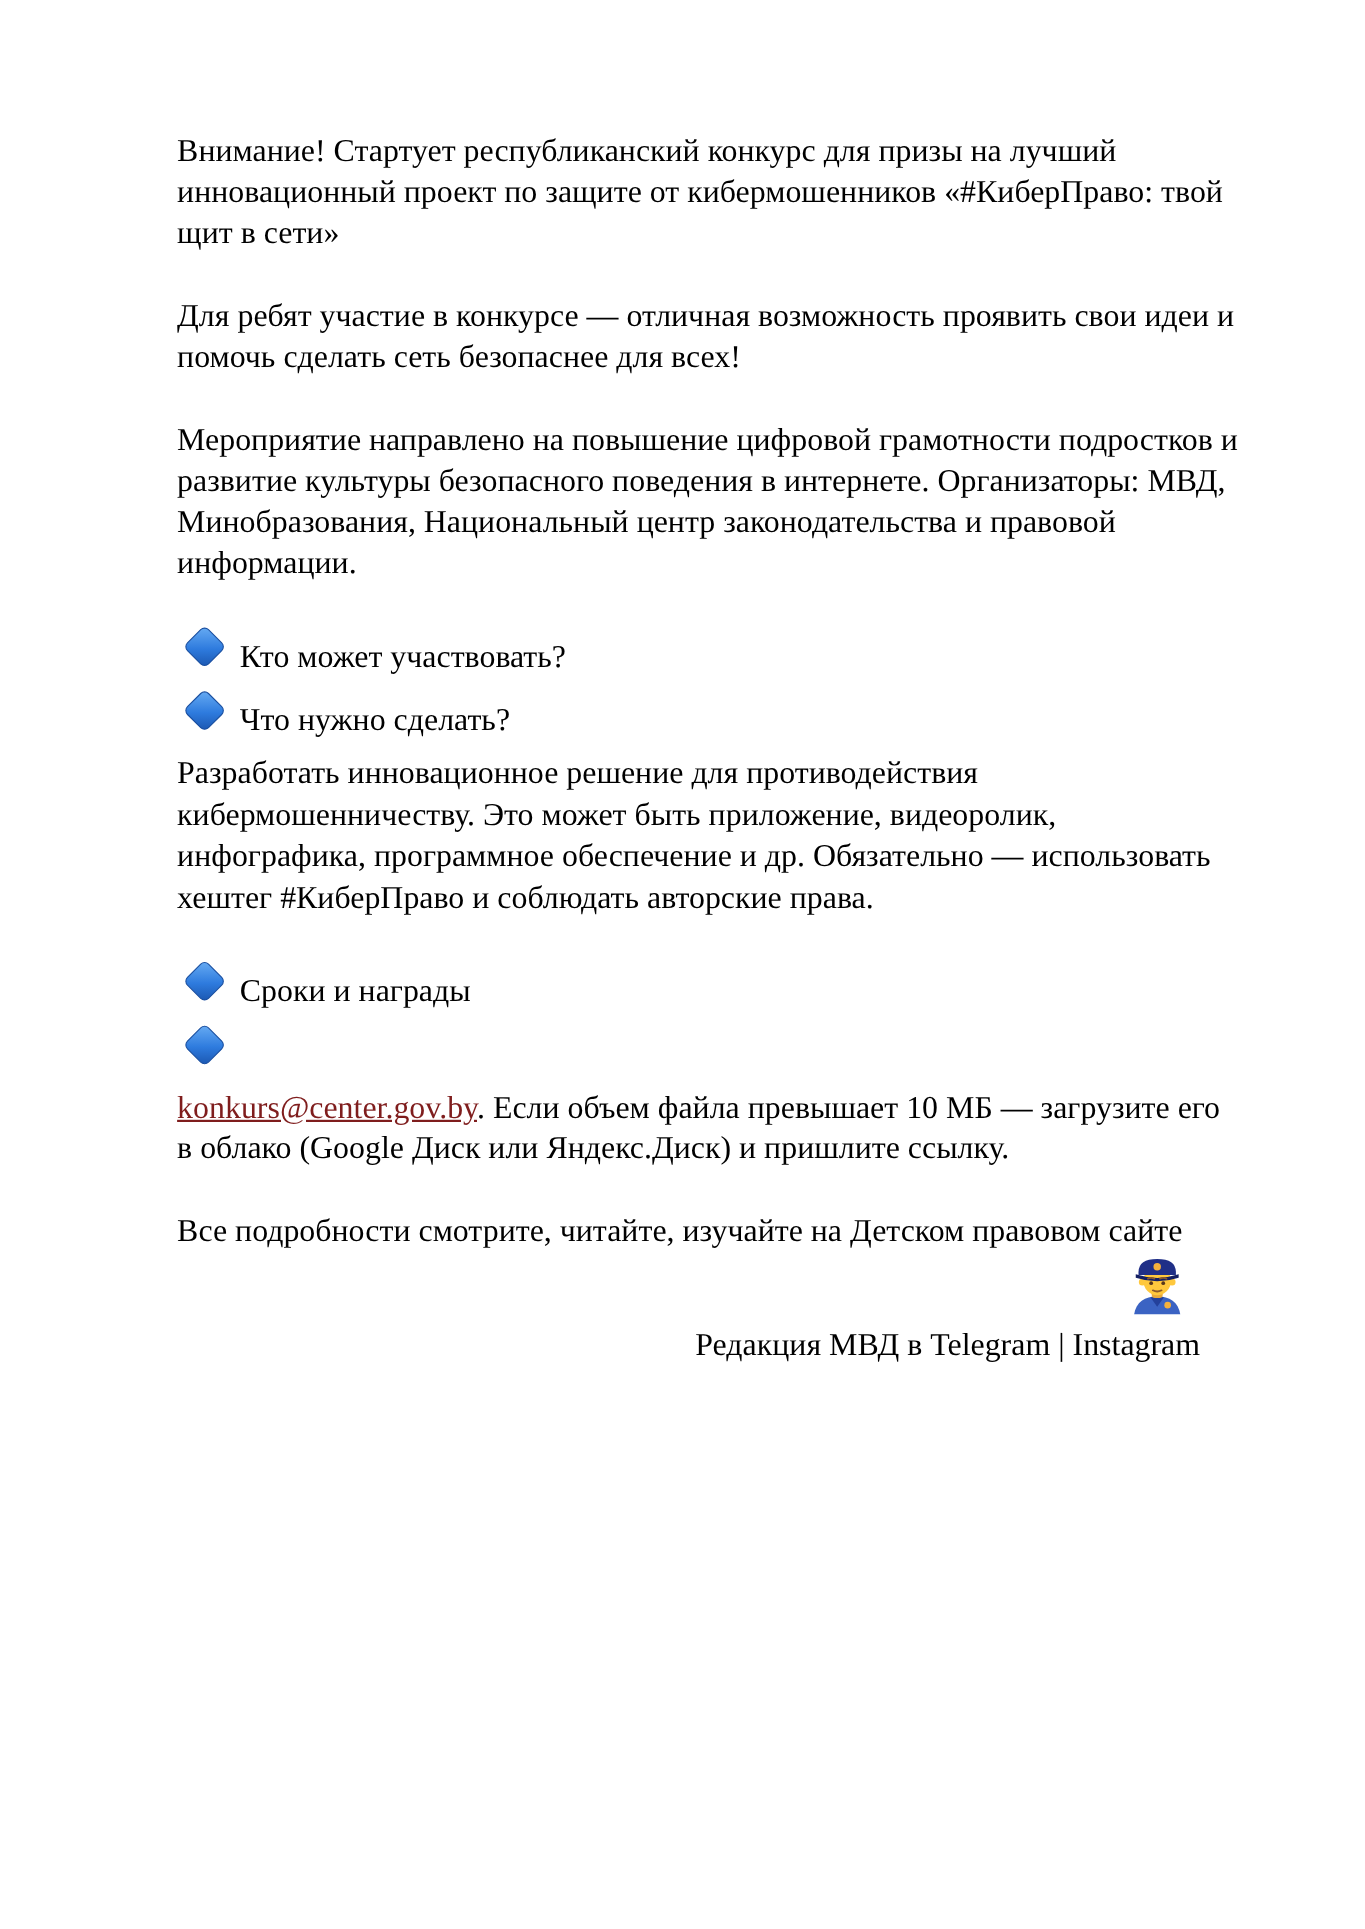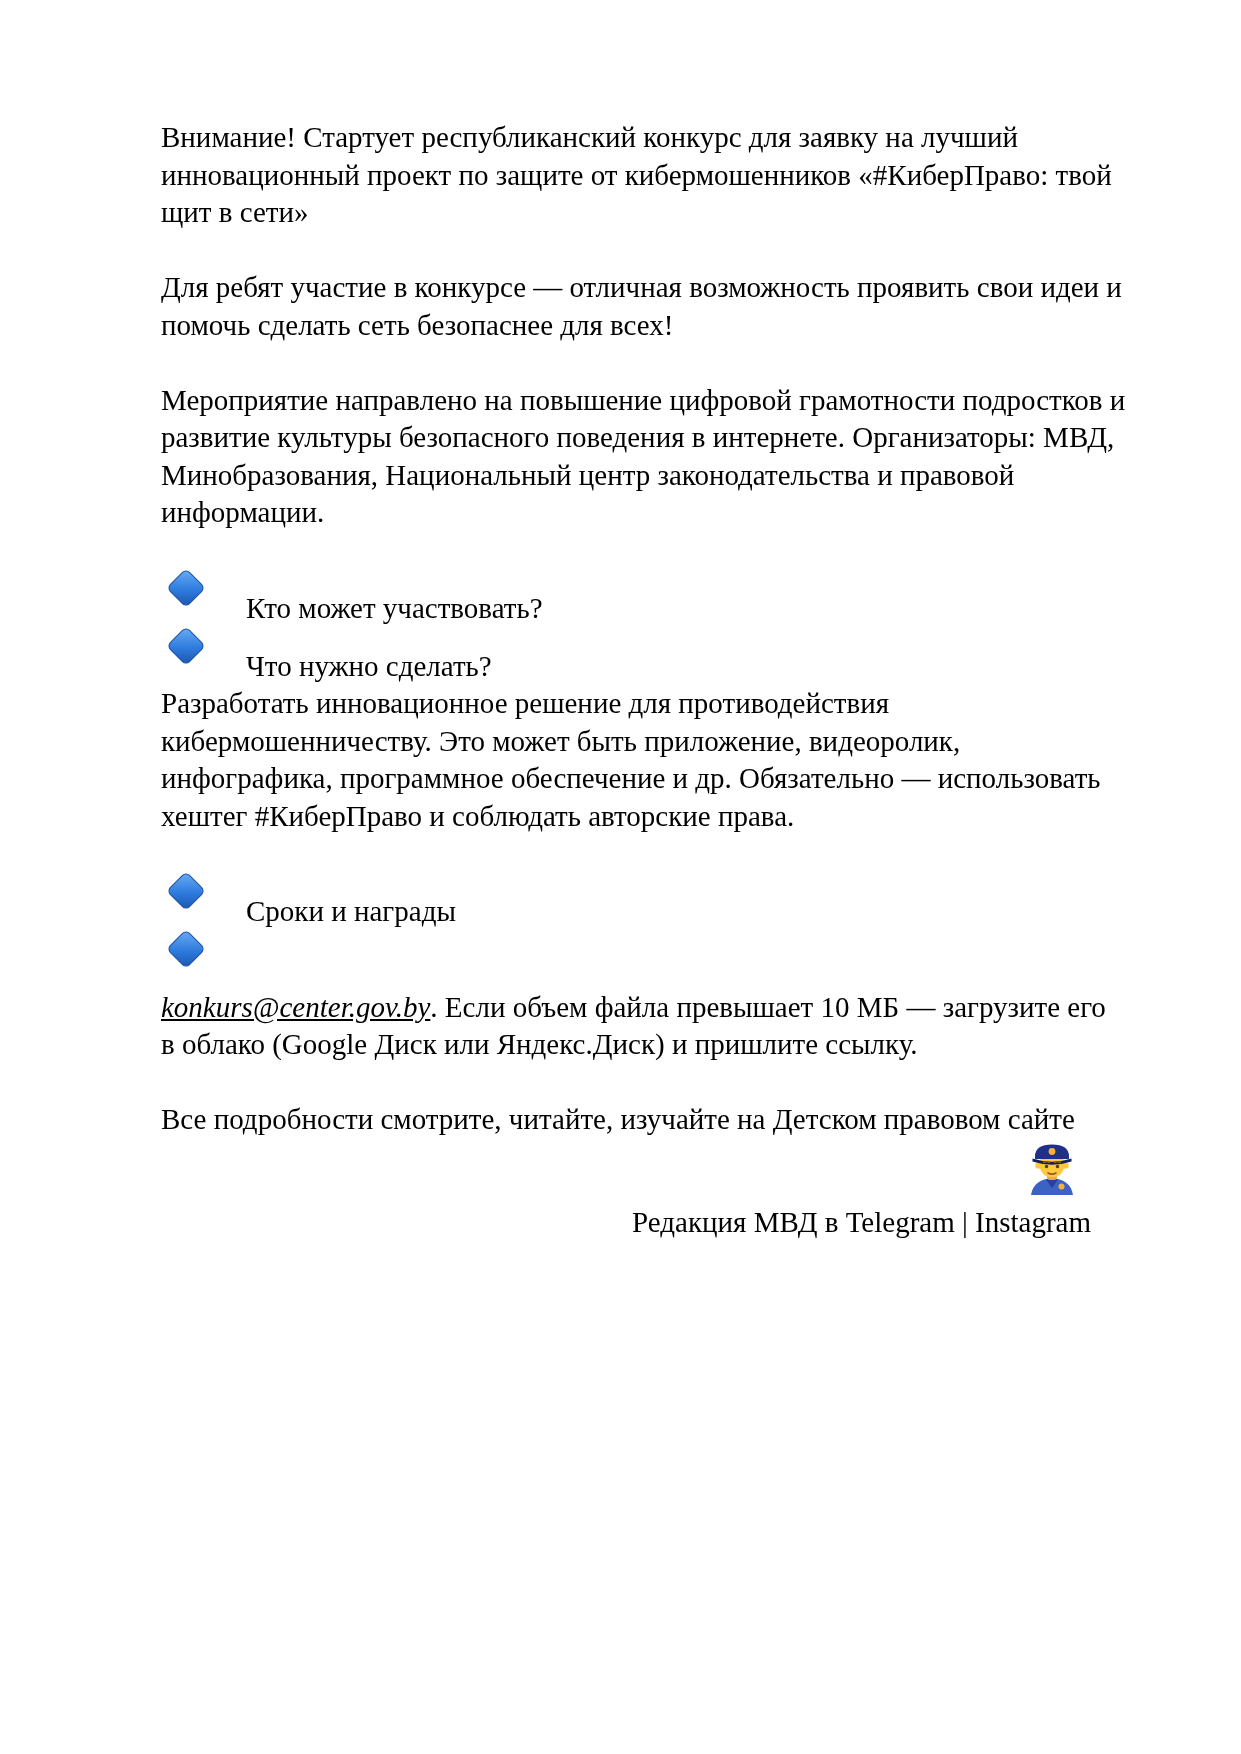--- a/index.html
+++ b/index.html
@@ -16,25 +16,24 @@
     color: #000000;
     overflow: hidden;
   }
   p.doc-par {
     margin: 0 0 37.5px 0;
     white-space: pre;
   }
   p.doc-par.no-gap { margin-bottom: 0; }
   .section-heading {
     display: flex;
-    align-items: flex-end;
+    align-items: center;
     height: 58px;
     padding-left: 6px;
     margin: 0;
-    gap: 28px;
   }
   .section-heading .em-icon {
     flex: 0 0 auto;
     margin: 0 13px 9px 0;
   }
   .section-title {
     line-height: 37.5px;
     white-space: pre;
   }
   .officer-line {
@@ -42,44 +41,43 @@
     align-items: flex-end;
     height: 64px;
     padding-left: 4px;
     flex-direction: column;
   }
   .officer-line .em-icon {
     flex: 0 0 auto;
     margin: 0 12px 0 0;
   }
   .link {
-    color: #000000;
+    color: #7f1d1d;
     text-decoration: underline;
     cursor: pointer;
-    font-style: italic;
   }
   .link-par { margin: 4px 0 0 0; white-space: pre; }
   .defs-holder { position: absolute; width: 0; height: 0; overflow: hidden; }
 </style>
 </head>
 <body>
 
 <div class="page">
 
   <svg class="defs-holder" aria-hidden="true">
     <defs>
       <linearGradient id="diamondGrad" x1="0" y1="0" x2="1" y2="1">
         <stop offset="0" stop-color="#6aaef4"></stop>
         <stop offset="0.55" stop-color="#2e7bde"></stop>
         <stop offset="1" stop-color="#1a55ae"></stop>
       </linearGradient>
     </defs>
   </svg>
 
-  <p class="doc-par">Внимание! Стартует республиканский конкурс для заявку на лучший
+  <p class="doc-par">Внимание! Стартует республиканский конкурс для призы на лучший
 инновационный проект по защите от кибермошенников «#КиберПраво: твой
 щит в сети»</p>
 
   <p class="doc-par">Для ребят участие в конкурсе — отличная возможность проявить свои идеи и
 помочь сделать сеть безопаснее для всех!</p>
 
   <p class="doc-par">Мероприятие направлено на повышение цифровой грамотности подростков и
 развитие культуры безопасного поведения в интернете. Организаторы: МВД,
 Минобразования, Национальный центр законодательства и правовой
 информации.</p>

